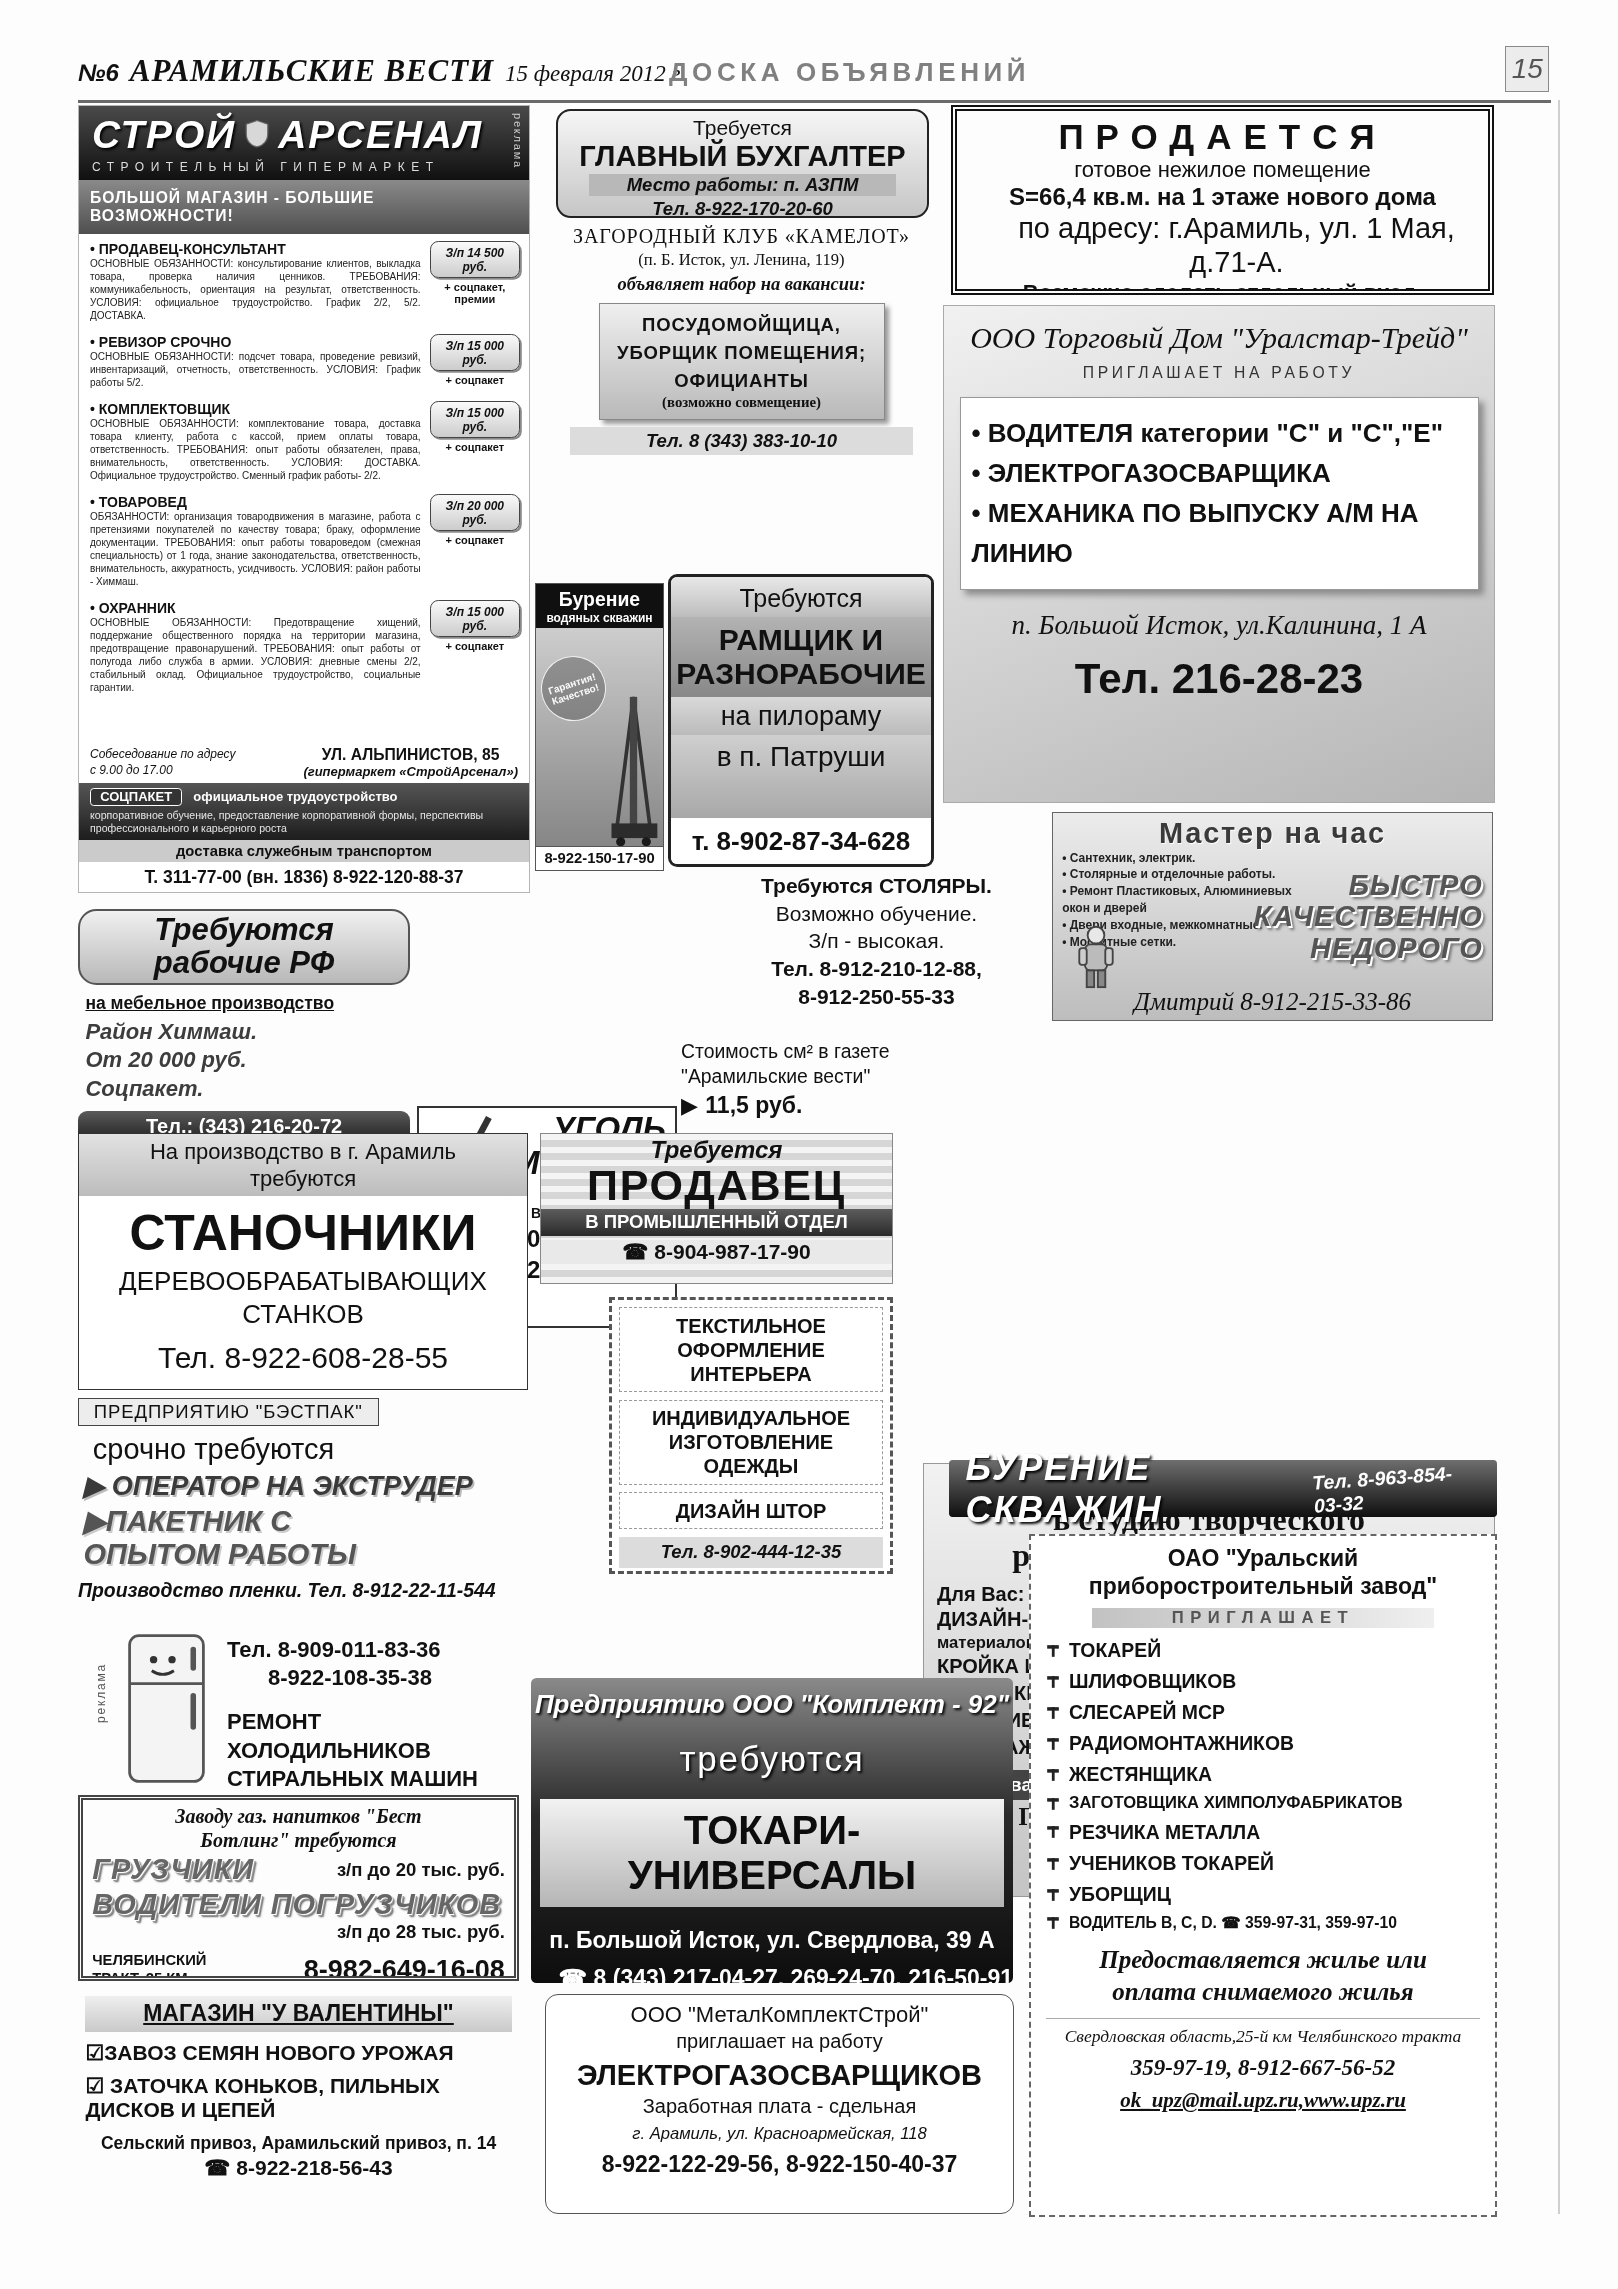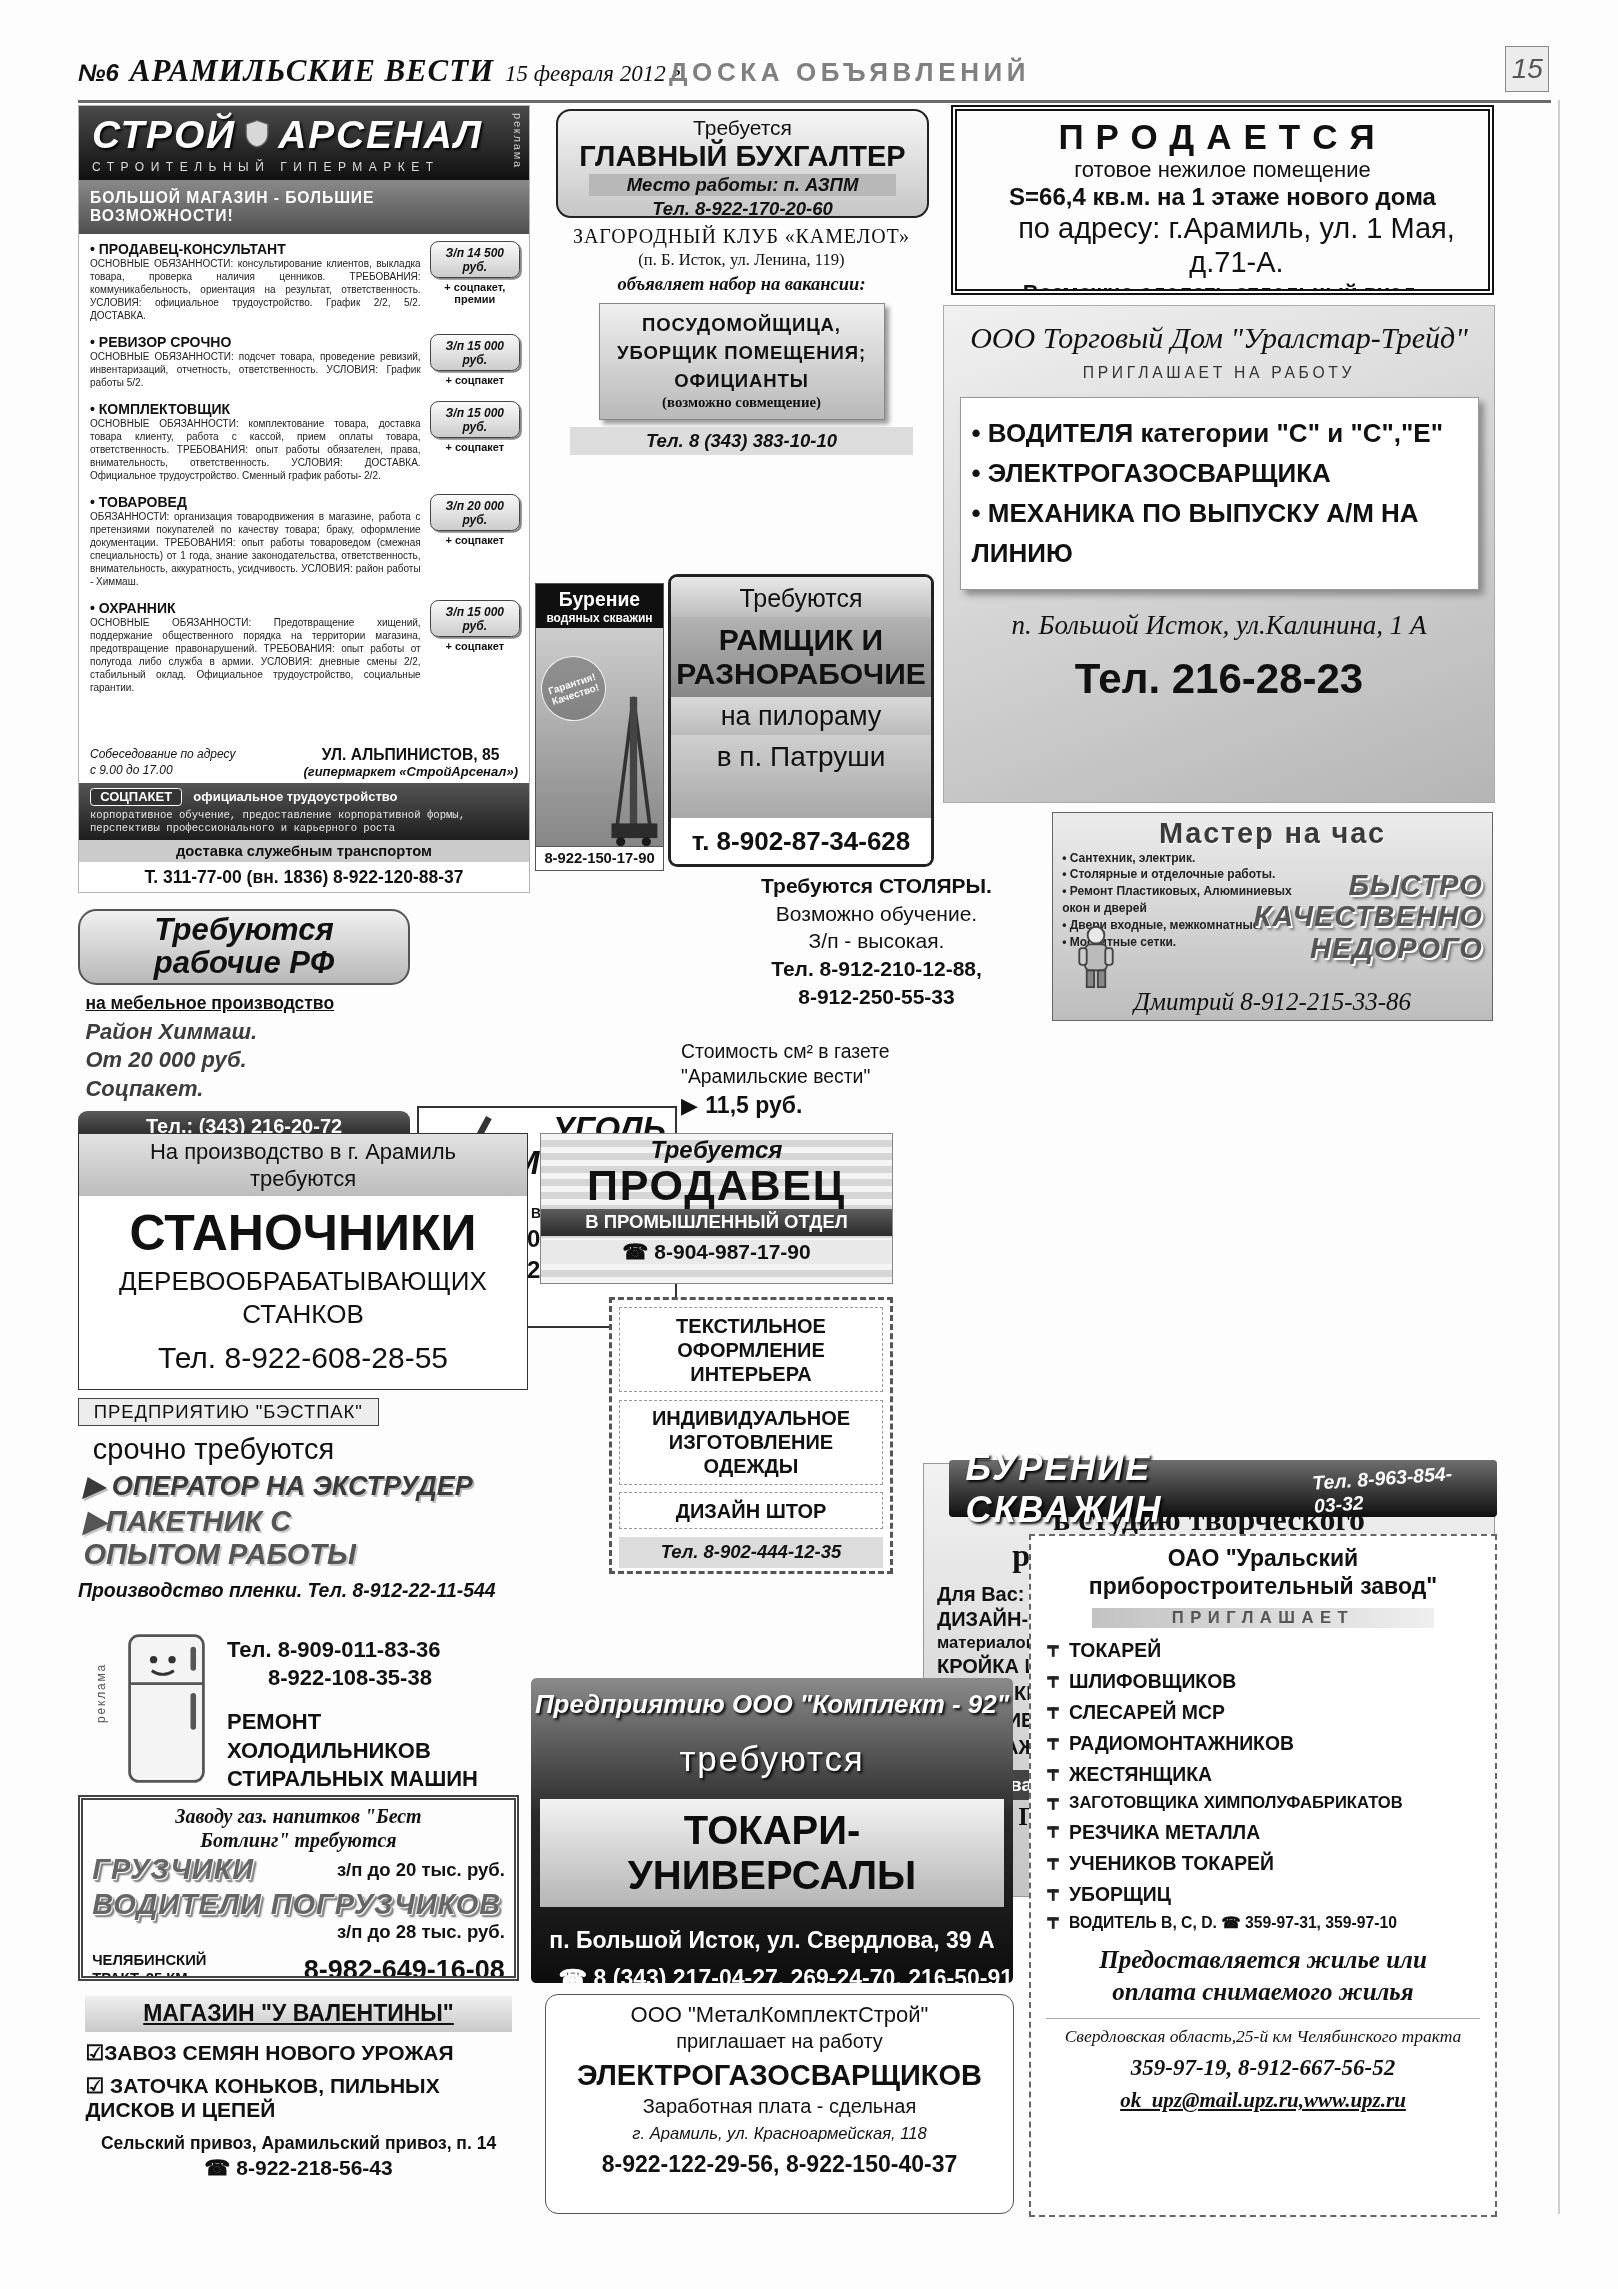--- a/index.html
+++ b/index.html
@@ -35,21 +35,21 @@
 .sa-salary{border:1.8px solid #444;border-radius:8.3px;background:linear-gradient(180deg,#fafafa,#cccccc);box-shadow:1.8px 1.8px 0 #8a8a8a;font-size:12px;font-weight:bold;font-style:italic;padding:3.7px 1.8px;}
 .sa-extra{font-size:11px;font-weight:bold;margin-top:2.8px;}
 .sa-meet{display:flex;justify-content:space-between;padding:3.7px 11px;align-items:center;}
 .sa-meet-left{font-size:12px;font-style:italic;line-height:1.3;}
 .sa-meet-right{text-align:center;}
 .sa-addr1{font-size:15.7px;font-weight:bold;}
 .sa-addr2{font-size:13px;font-weight:bold;font-style:italic;}
 .sa-soc{background:linear-gradient(180deg,#555,#1d1d1d);color:#fff;padding:4.6px 11px;}
 .sa-soc-row1{display:flex;gap:11px;align-items:center;font-weight:bold;font-size:13px;}
 .sa-soc-label{border:0.9px solid #fff;padding:0.9px 9.2px;border-radius:3.7px;background:#333;}
-.sa-soc2{font-size:10.6px;color:#e6e6e6;margin-top:2.8px;line-height:1.25;font-family:Liberation Mono, monospace;}
+.sa-soc2{font-size:10.6px;color:#e6e6e6;margin-top:2.8px;line-height:1.25;}
 .sa-deliv{background:#cbcbcb;color:#111;font-weight:bold;font-size:14.8px;text-align:center;padding:2.8px;}
 .sa-phone{font-size:17.5px;font-weight:bold;text-align:center;padding:5.5px 0 3.7px;}
 
 
 #glavbuh{left:556px;top:109px;width:373px;height:109px;border:2.8px solid #222;border-radius:14.8px;background:linear-gradient(180deg,#f6f6f6,#c6c6c6);text-align:center;padding-top:4.6px;overflow:hidden;}
 .gb-req{font-size:21px;}
 .gb-title{font-size:29px;font-weight:bold;}
 .gb-place{font-size:18.5px;font-weight:bold;font-style:italic;background:#b8b8b8;margin:1.8px 31px;}
 .gb-phone{font-size:18.5px;font-weight:bold;font-style:italic;}
 

